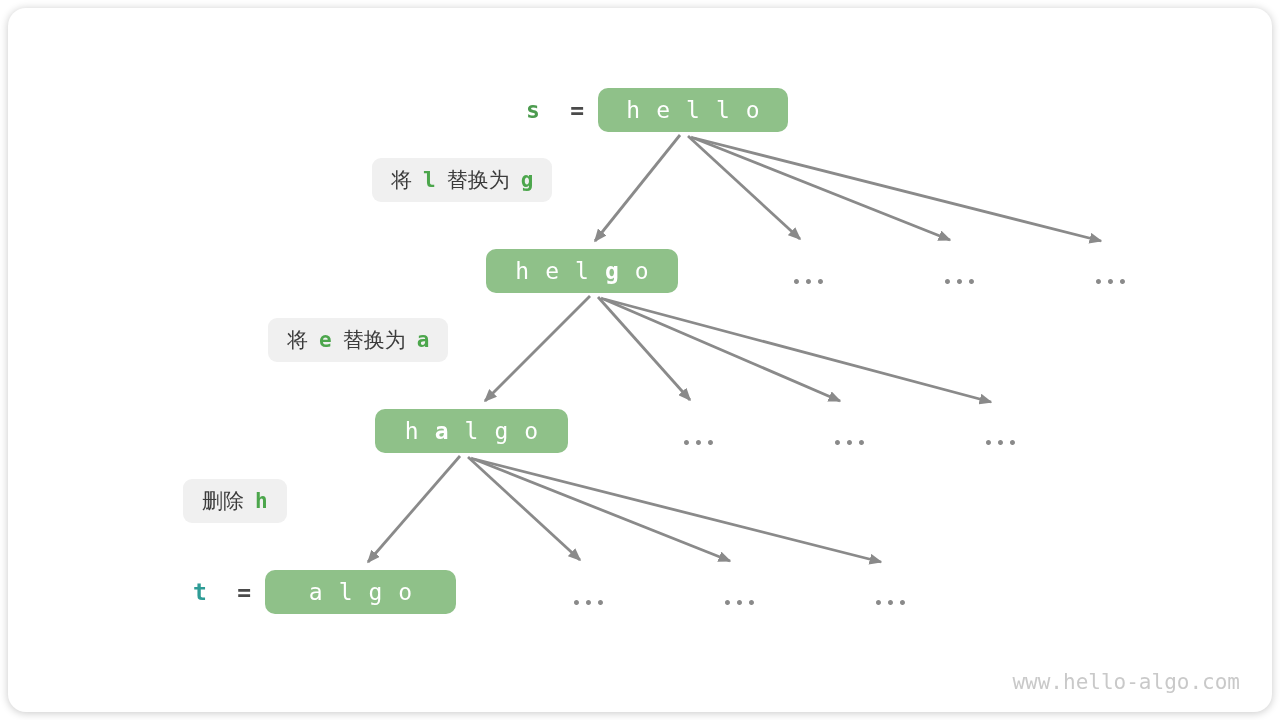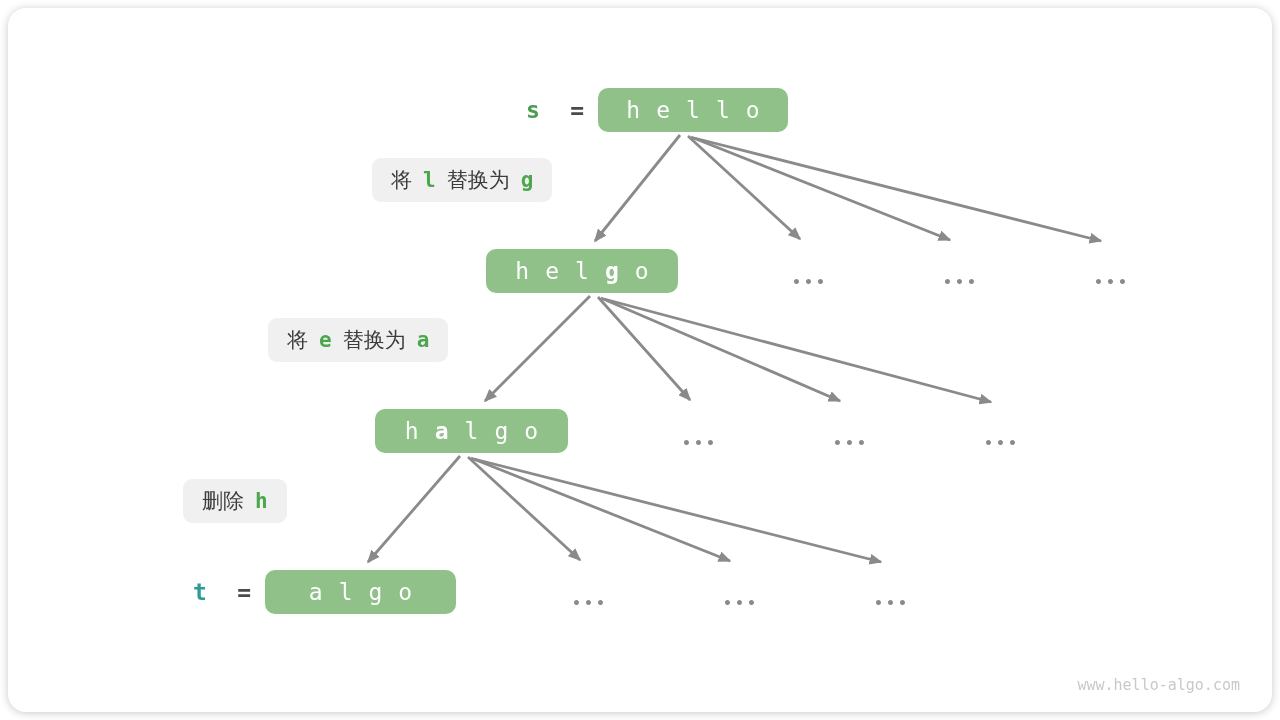--- a/index.html
+++ b/index.html
@@ -40,21 +40,21 @@
     font-weight:700;color:#4CA64C;font-size:21px;
   }
   .dots{
     position:absolute;transform:translate(-50%,-50%);
     color:#8A8A8A;font-size:14px;font-weight:700;letter-spacing:3px;
     line-height:14px;
   }
   .watermark{
     position:absolute;right:40px;bottom:26px;
     font-family:"DejaVu Sans Mono","Liberation Mono",monospace;
-    font-size:15px;color:#C9C9C9;
+    font-size:21px;color:#C9C9C9;
   }
 </style>
 </head>
 <body>
 
 <div class="stage">
   <div class="card"></div>
 
   <svg class="arrows" width="1280" height="720" viewBox="0 0 1280 720">
     <defs>

